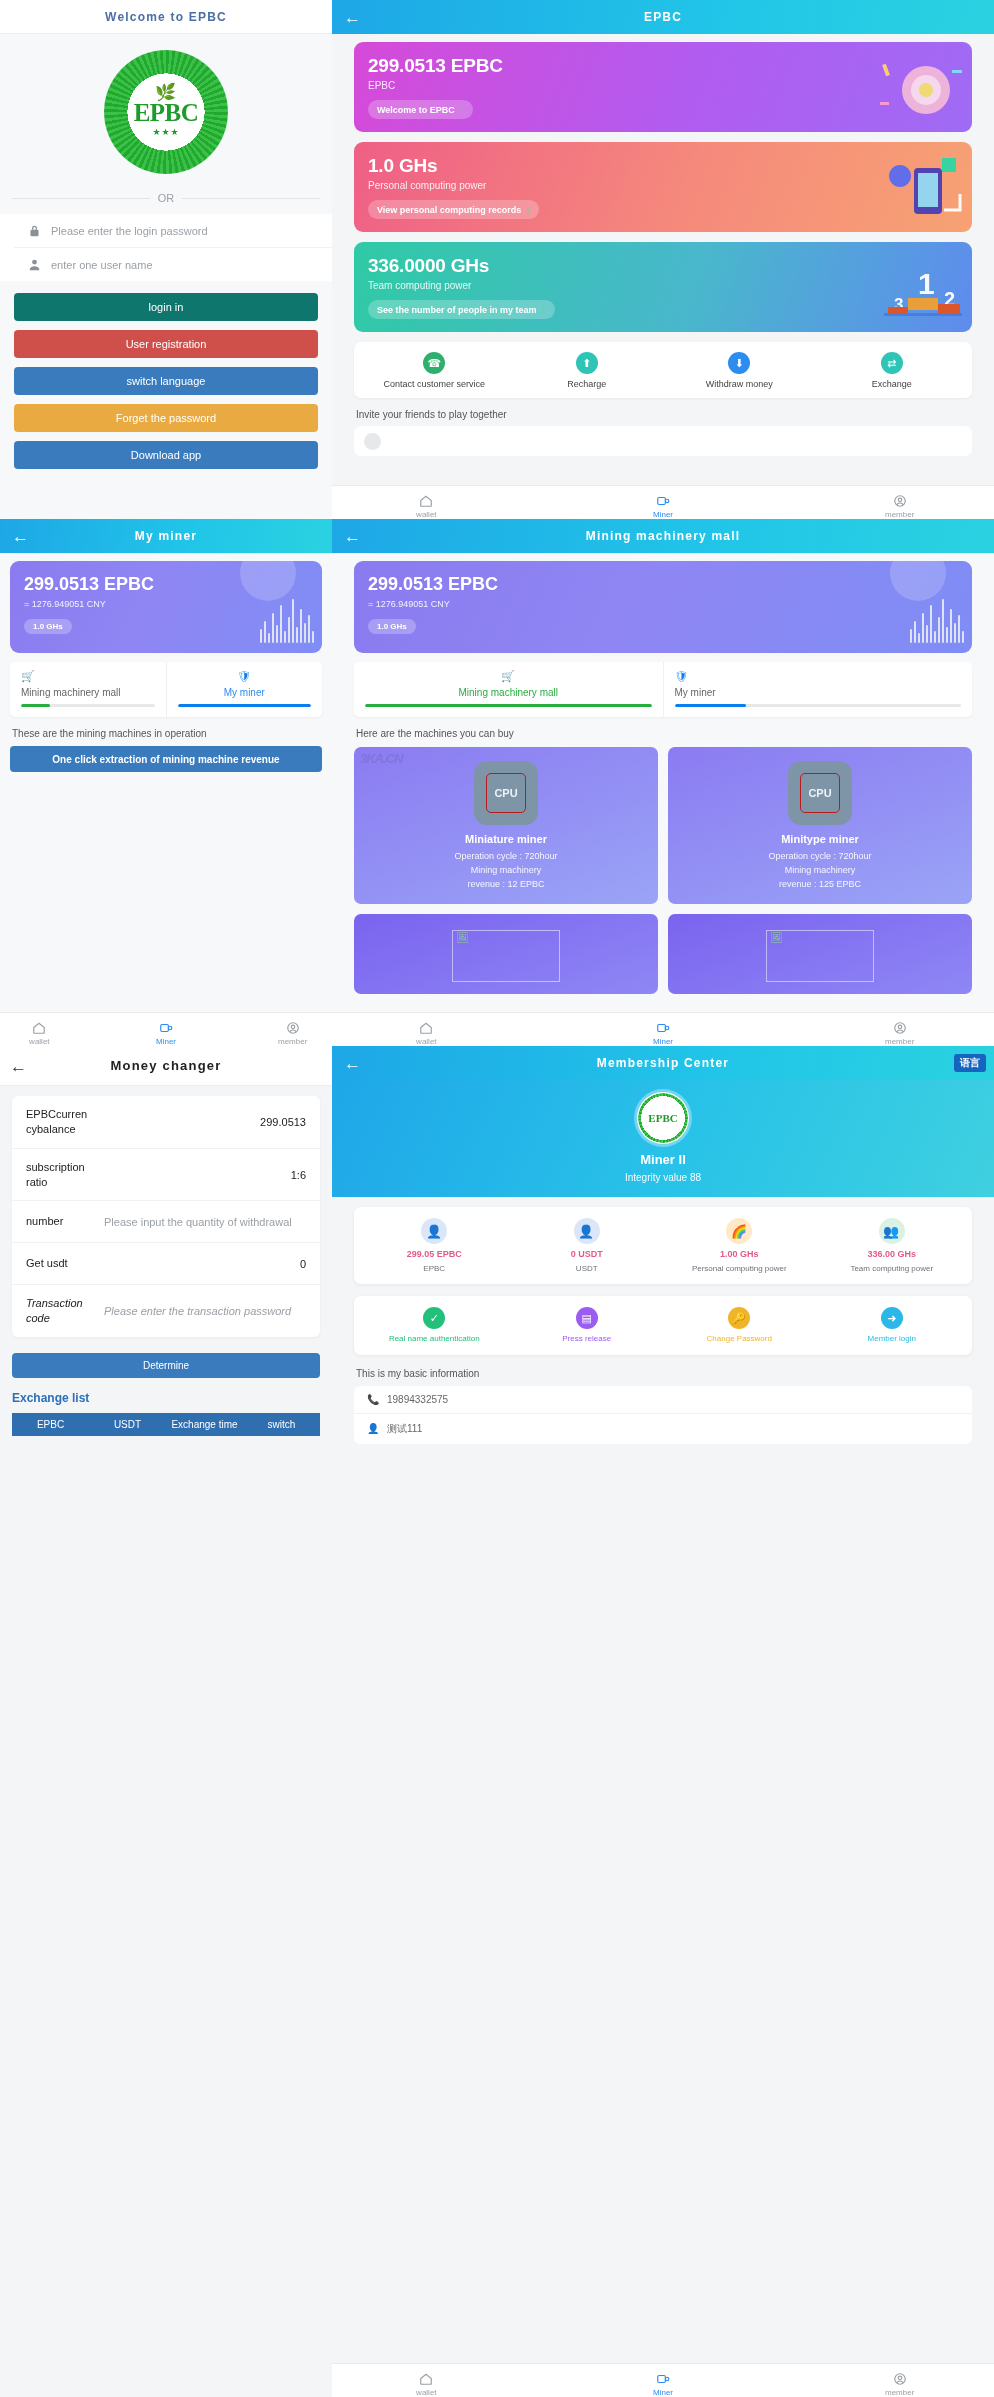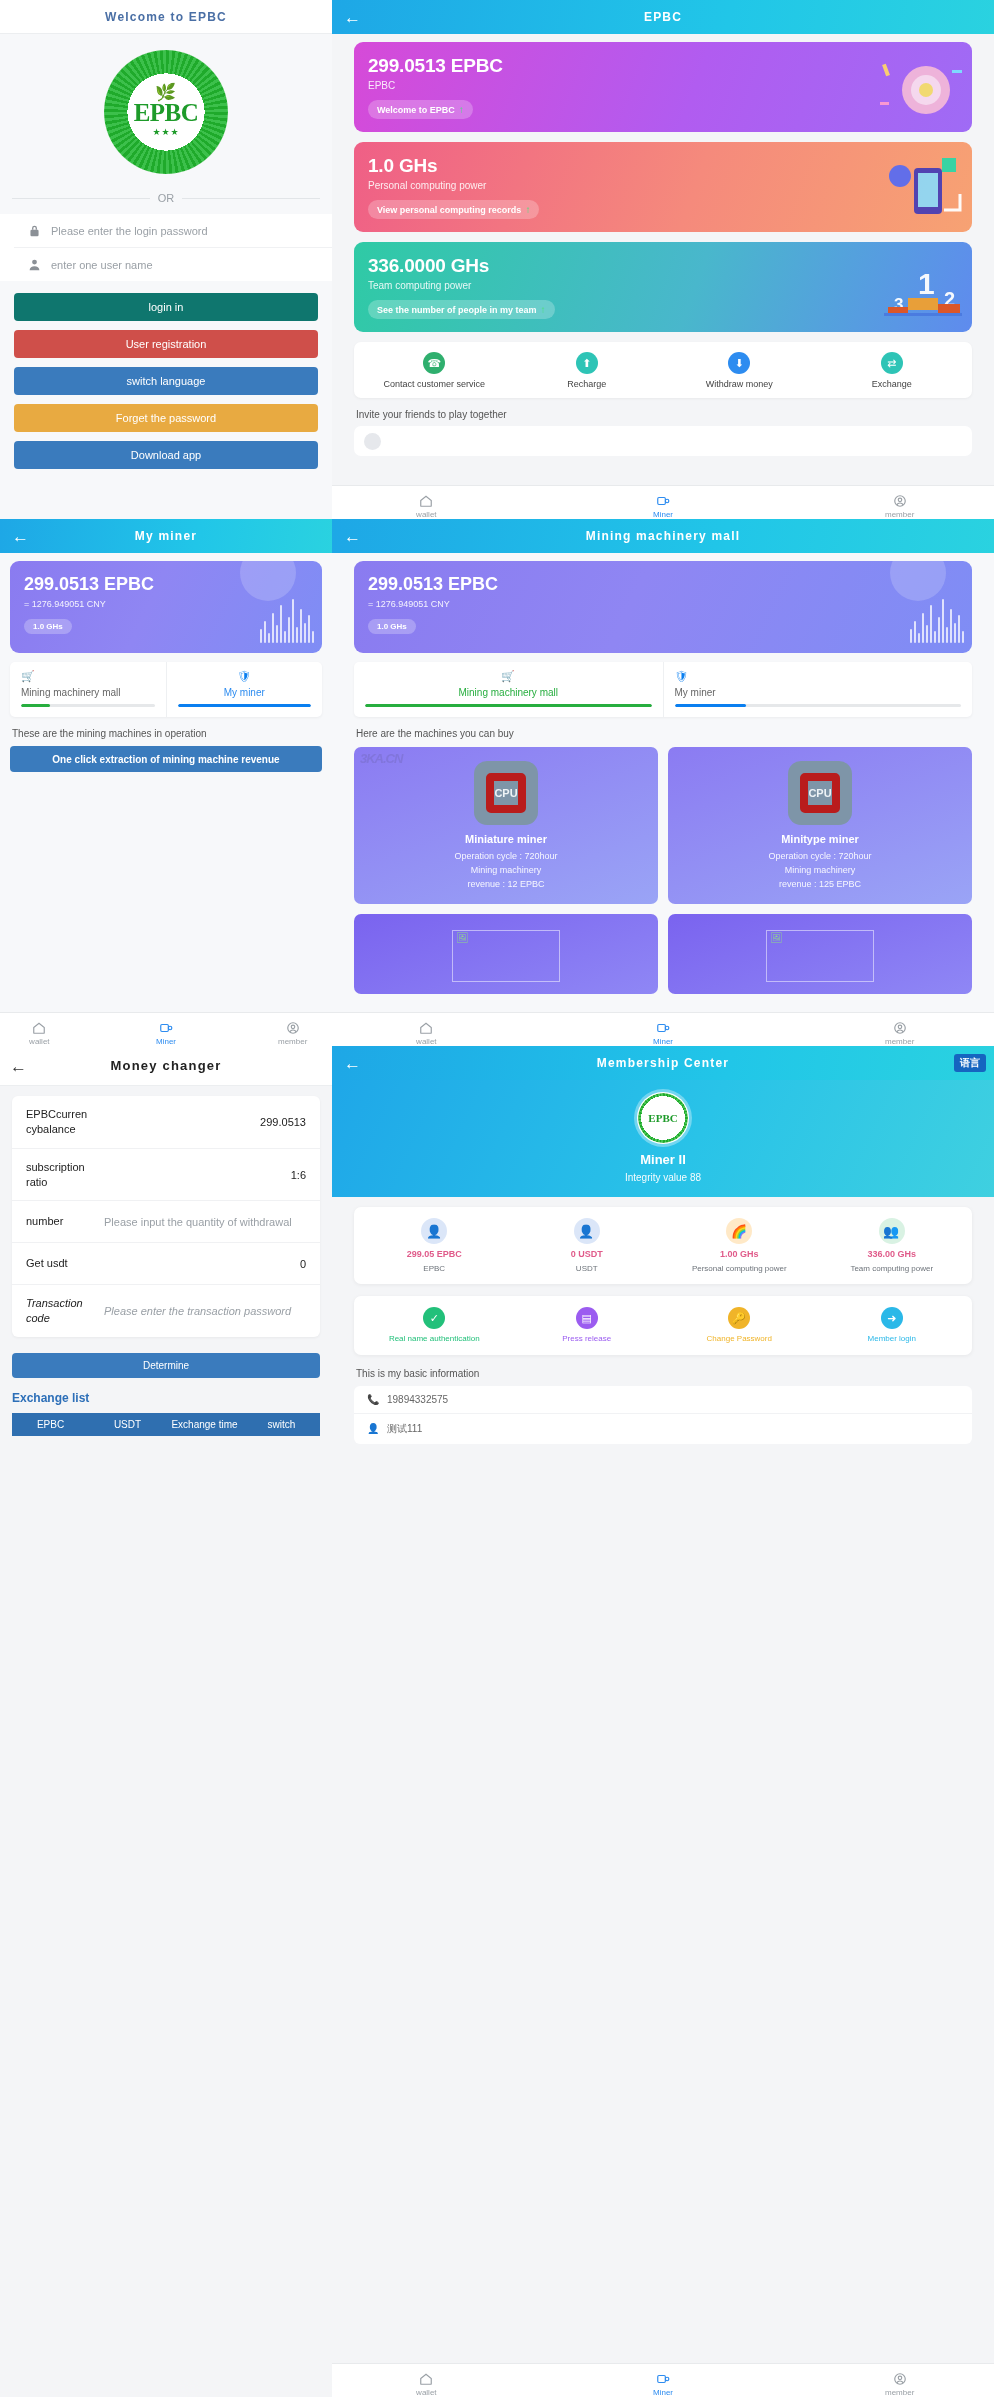--- a/index.html
+++ b/index.html
@@ -151,21 +151,21 @@
     display:flex; align-items:center; justify-content:center; font-size:10px; font-weight:700; }
 
   .shop-grid { display:flex; gap:10px; margin:8px 10px; }
   .shop-card { flex:1; border-radius:7px; overflow:hidden; color:#fff; text-align:center;
     background: linear-gradient(160deg,#8b7bf2 0%, #9aa4f6 100%); padding:10px 8px 12px; position:relative; }
   .shop-card .wm { position:absolute; left:6px; top:4px; font-size:13px; font-weight:700; color:rgba(120,110,200,.55); font-style:italic; letter-spacing:-1px; }
   .shop-card .cpu {
     width:64px; height:64px; margin:4px auto 8px; border-radius:13px; background:#7e95a8;
     display:flex; align-items:center; justify-content:center; position:relative;
   }
-  .shop-card .cpu .chip { width:40px; height:40px; border:8px solid #b91c1c; border-radius:5px;
+  .shop-card .cpu .chip { width:40px; height:40px; border:1px solid #b91c1c; border-radius:5px;
     display:flex; align-items:center; justify-content:center; font-size:11px; font-weight:700; color:#eef3f6; }
   .shop-card .nm { font-size:11px; font-weight:700; margin-bottom:5px; }
   .shop-card .ds { font-size:9px; opacity:.92; line-height:1.55; }
   .shop-card.plain { background: linear-gradient(160deg,#7a63ef 0%, #8f87f5 100%); min-height:62px; }
   .ph-box { width:108px; height:52px; border:1px solid rgba(255,255,255,.5); margin:6px auto 0; position:relative; }
   .ph-box::before { content:"\1F5BC"; position:absolute; left:3px; top:1px; font-size:10px; color:#8fd48f; }
 
   
   .mc-card { background:#fff; border-radius:6px; margin:10px 12px 0; box-shadow:0 1px 3px rgba(0,0,0,.05); }
   .mc-row { display:flex; align-items:center; padding:11px 14px; border-bottom:1px solid #f0f1f3; min-height:42px; }

